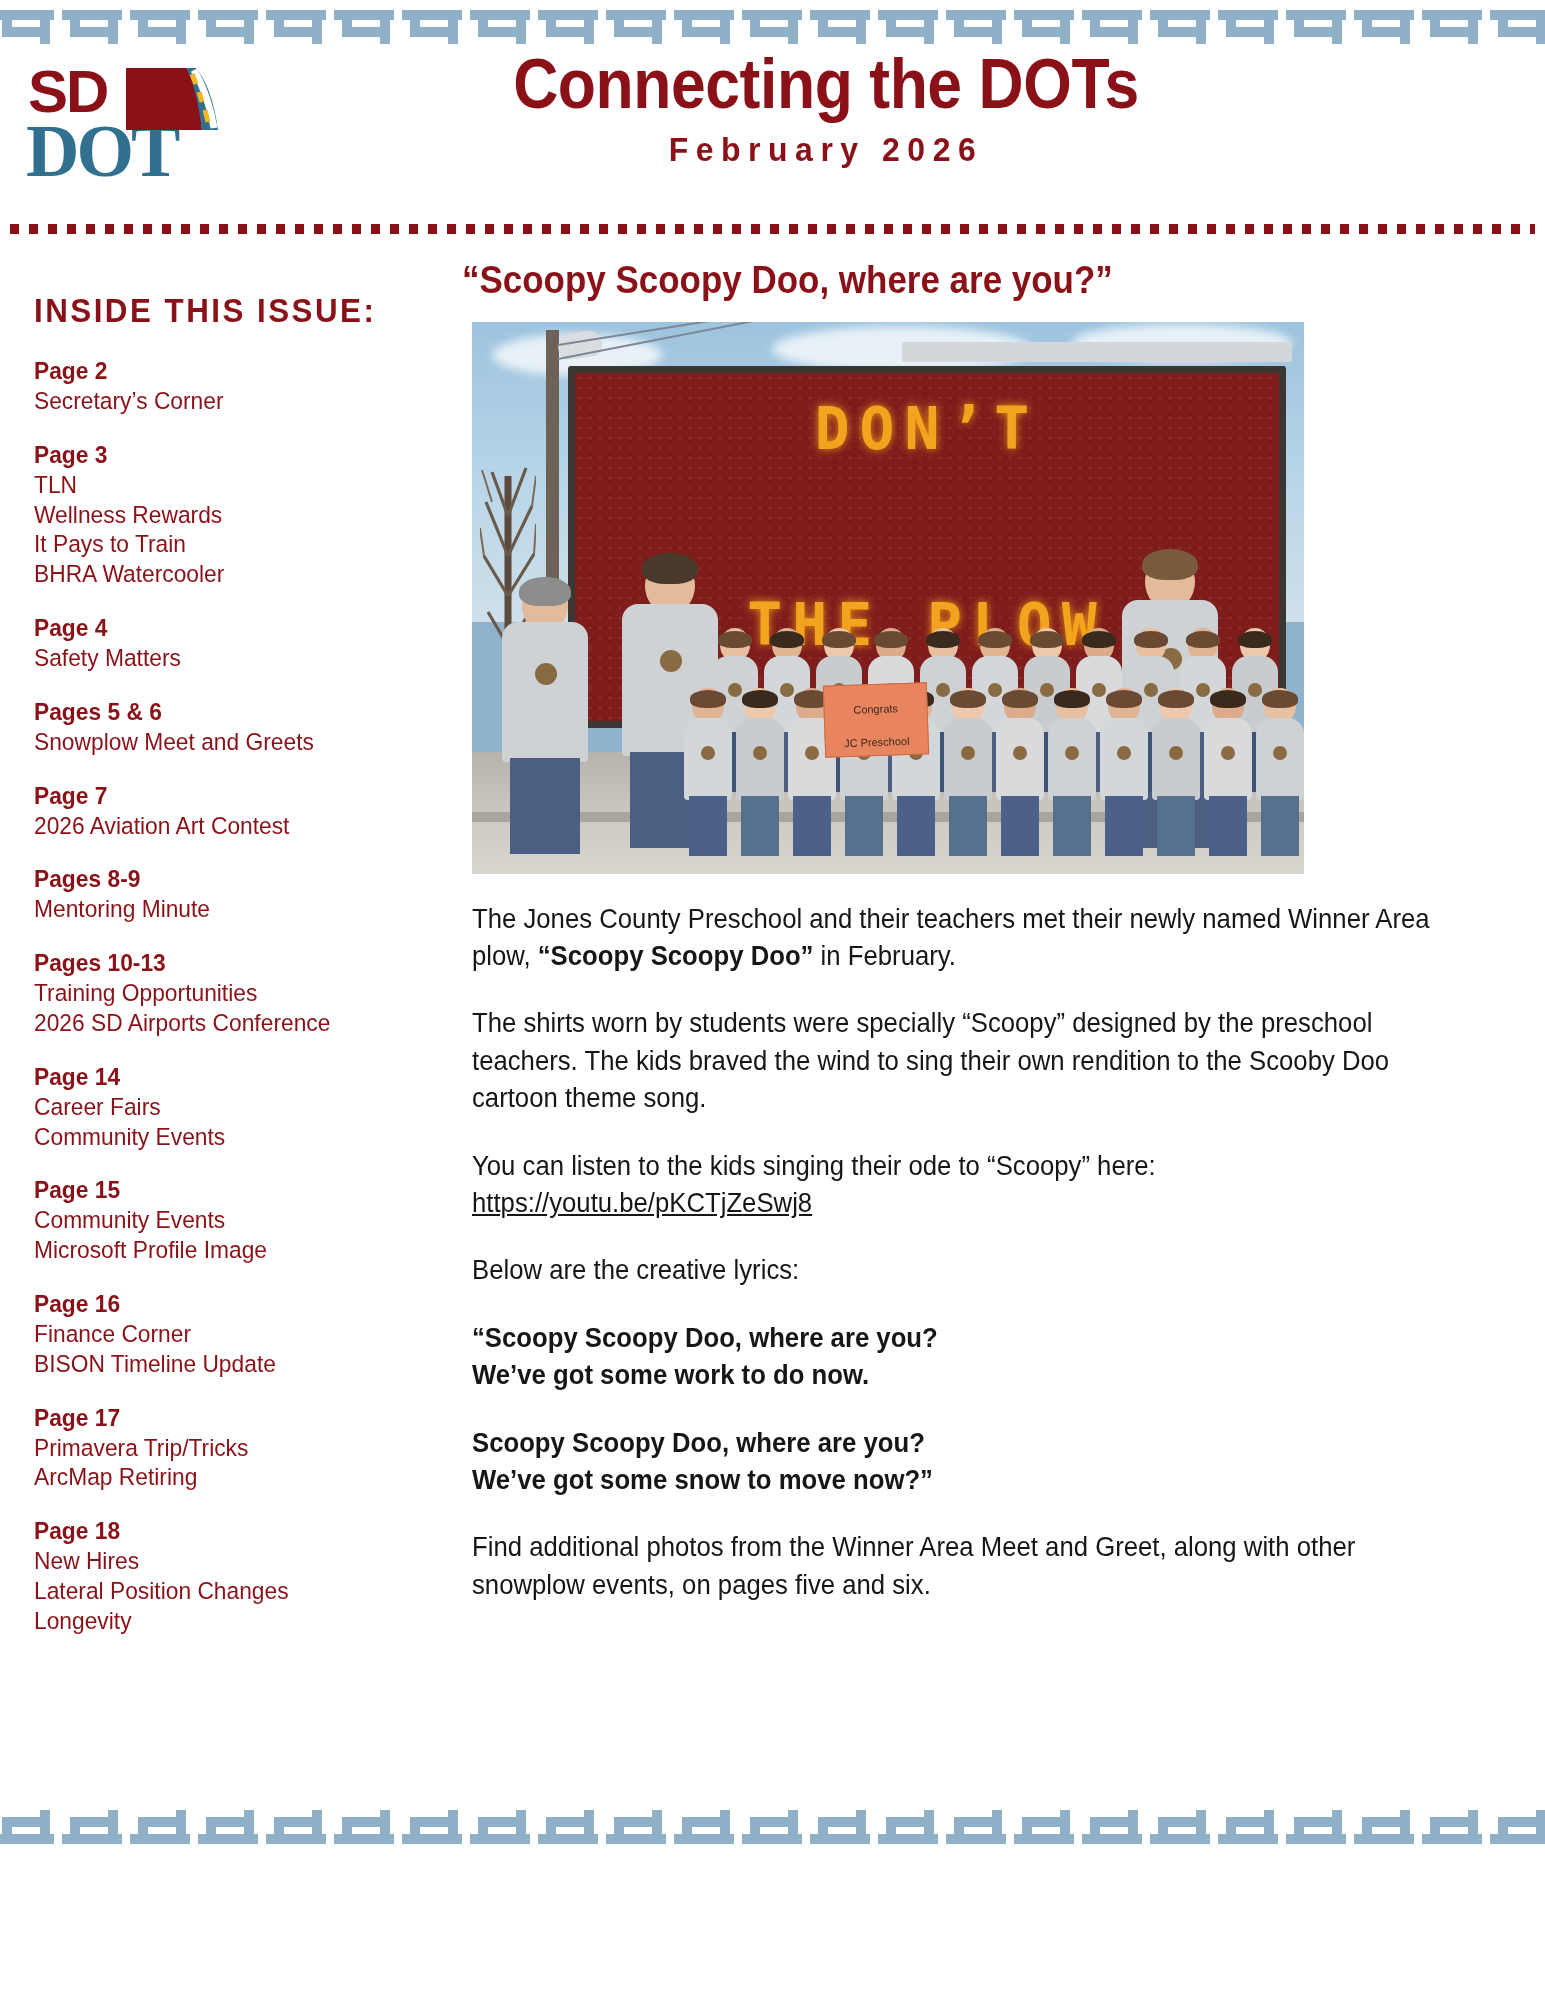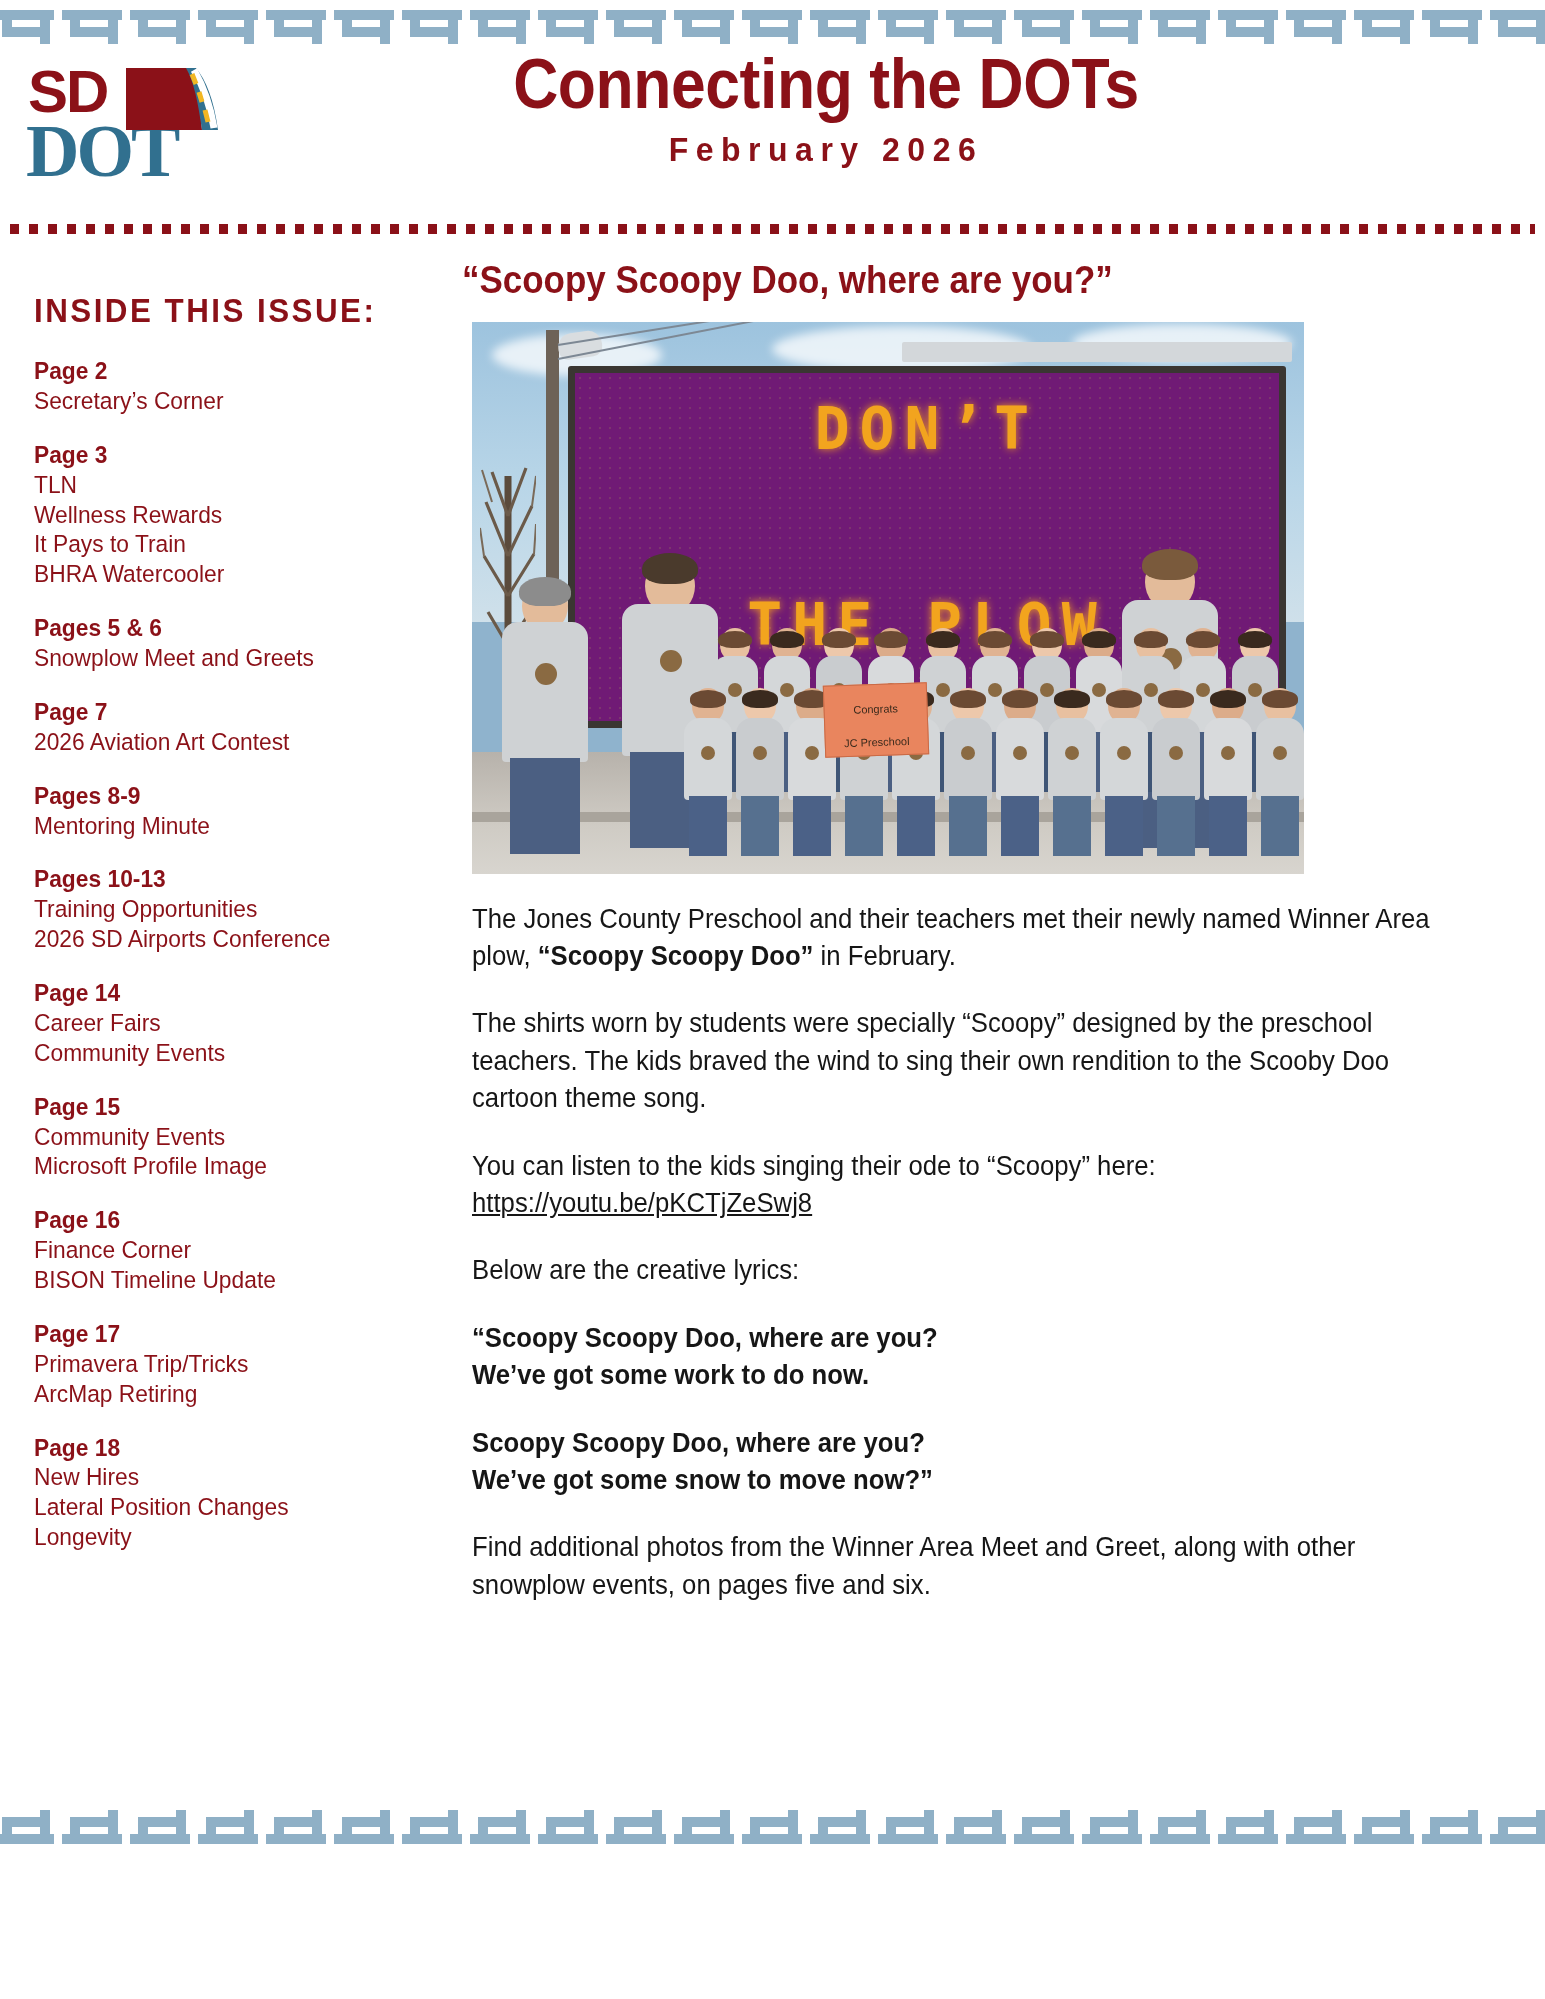--- a/index.html
+++ b/index.html
@@ -264,21 +264,21 @@
     position: absolute;
     height: 2px;
     background: #7d8894;
     transform-origin: left center;
   }
   
   .vms {
     position: absolute;
     left: 96px; top: 44px;
     width: 718px; height: 362px;
-    background: #701a75;
+    background: #7f1d1d;
     border: 7px solid #3a3632;
     border-radius: 3px;
     overflow: hidden;
     text-decoration: underline;
   }
   .vms-grid {
     position: absolute;
     left: 0; top: 0; right: 0; bottom: 0;
     background-image: radial-gradient(circle, rgba(150,120,90,0.30) 1.1px, transparent 1.4px);
     background-size: 10px 10px;
@@ -514,20 +514,24 @@
           <div class="toc-entry">
             <div class="toc-page">Page 2</div>
             <div class="toc-item">Secretary’s Corner</div>
           </div>
           <div class="toc-entry">
             <div class="toc-page">Page 3</div>
             <div class="toc-item">TLN</div>
             <div class="toc-item">Wellness Rewards</div>
             <div class="toc-item">It Pays to Train</div>
             <div class="toc-item">BHRA Watercooler</div>
+          </div>
+          <div class="toc-entry">
+            <div class="toc-page">Page 4</div>
+            <div class="toc-item">Safety Matters</div>
           </div>
           <div class="toc-entry">
             <div class="toc-page">Pages 5 &amp; 6</div>
             <div class="toc-item">Snowplow Meet and Greets</div>
           </div>
           <div class="toc-entry">
             <div class="toc-page">Page 7</div>
             <div class="toc-item">2026 Aviation Art Contest</div>
           </div>
           <div class="toc-entry">

